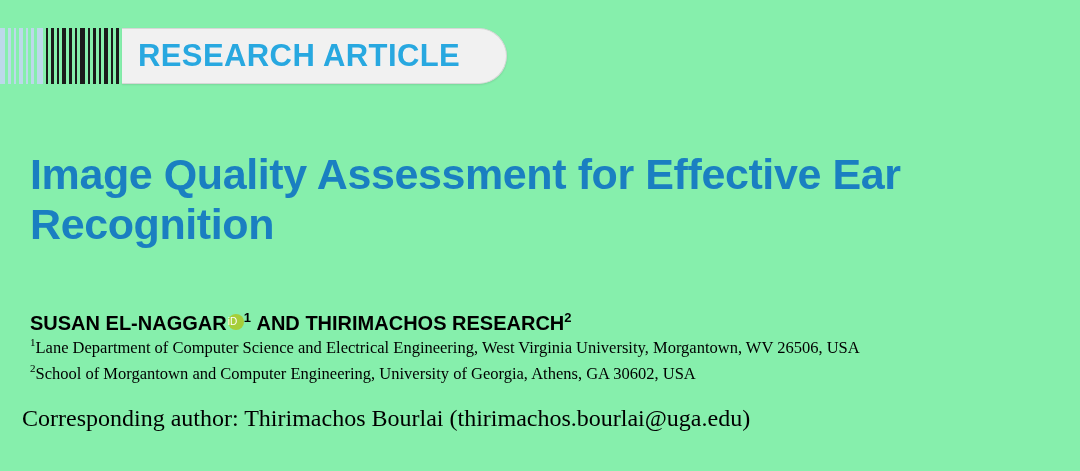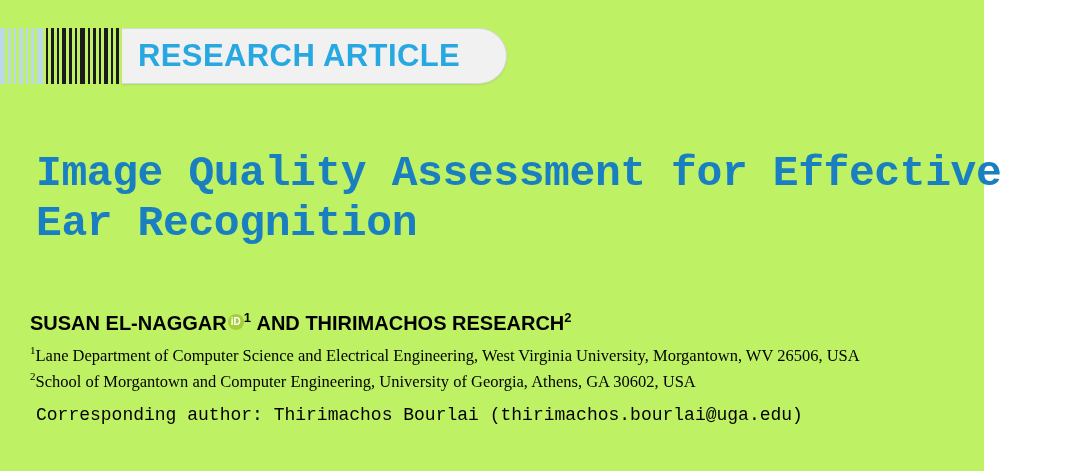--- a/index.html
+++ b/index.html
@@ -9,23 +9,23 @@
   body {
     width: 1080px;
     height: 471px;
     background: #ffffff;
     font-family: "Liberation Serif", serif;
     overflow: hidden;
   }
 
   .page {
     position: relative;
-    width: 984px;
+    width: 1080px;
     height: 471px;
-    background: #bef264;
+    background: #86efac;
   }
 
   
   .banner {
     position: absolute;
     left: 0px;
     top: 28px;
     display: flex;
     align-items: stretch;
     height: 56px;
@@ -61,24 +61,24 @@
     font-weight: bold;
     font-size: 31px;
     letter-spacing: 0.4px;
     color: #28a8e0;
     white-space: nowrap;
   }
 
   
   .title {
     position: absolute;
-    left: 36px;
+    left: 30px;
     top: 120px;
     width: 1010px;
-    font-family: Liberation Mono, monospace;
+    font-family: Liberation Sans, sans-serif;
     font-weight: bold;
     font-size: 43px;
     line-height: 50px;
     letter-spacing: -0.4px;
     color: #1a7fc1;
   }
 
   
   .authors {
     position: absolute;
@@ -98,53 +98,52 @@
   }
   .orcid {
     display: inline-block;
     width: 16px;
     height: 16px;
     border-radius: 50%;
     background: #a6ce39;
     color: #ffffff;
     font-family: "Liberation Sans", sans-serif;
     font-size: 10px;
-    font-weight: bold;
+    font-weight: normal;
     line-height: 16px;
-    text-align: center;
     vertical-align: 5px;
     margin-left: 1px;
   }
 
   
   .affiliations {
     position: absolute;
     left: 30px;
-    top: 340px;
+    top: 332px;
     width: 1030px;
     font-family: "Liberation Serif", serif;
     font-size: 16.5px;
     line-height: 21px;
     color: #000000;
   }
   .affiliation {
     white-space: nowrap;
   }
   .affiliation .sup {
     font-size: 11px;
     vertical-align: super;
   }
 
   
   .corresponding {
     position: absolute;
-    left: 36px;
+    left: 22px;
     top: 405px;
-    font-family: Liberation Mono, monospace;
-    font-size: 18px;
+    font-family: Liberation Serif, serif;
+    font-size: 24px;
     color: #000000;
     white-space: nowrap;
   }
 </style>
 </head>
 <body>
 
 <div class="page">
 
   <div class="banner">

